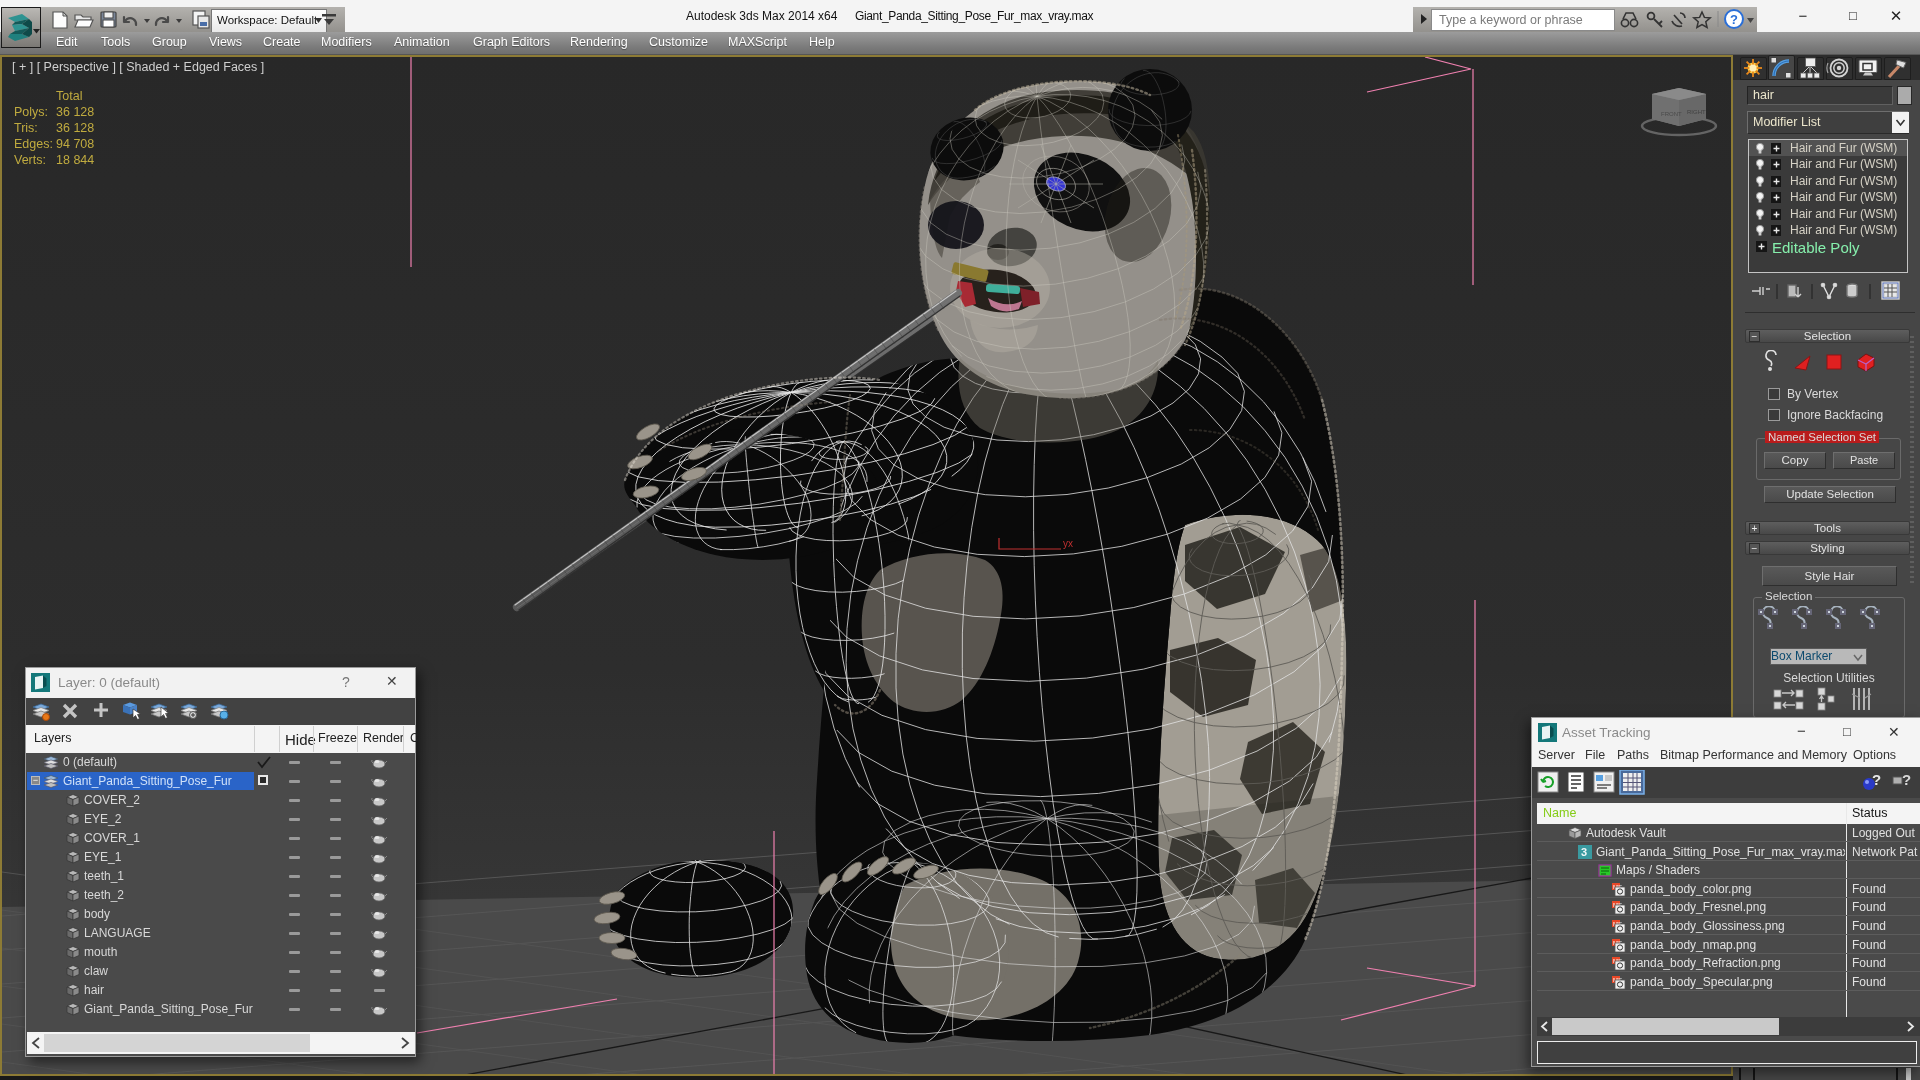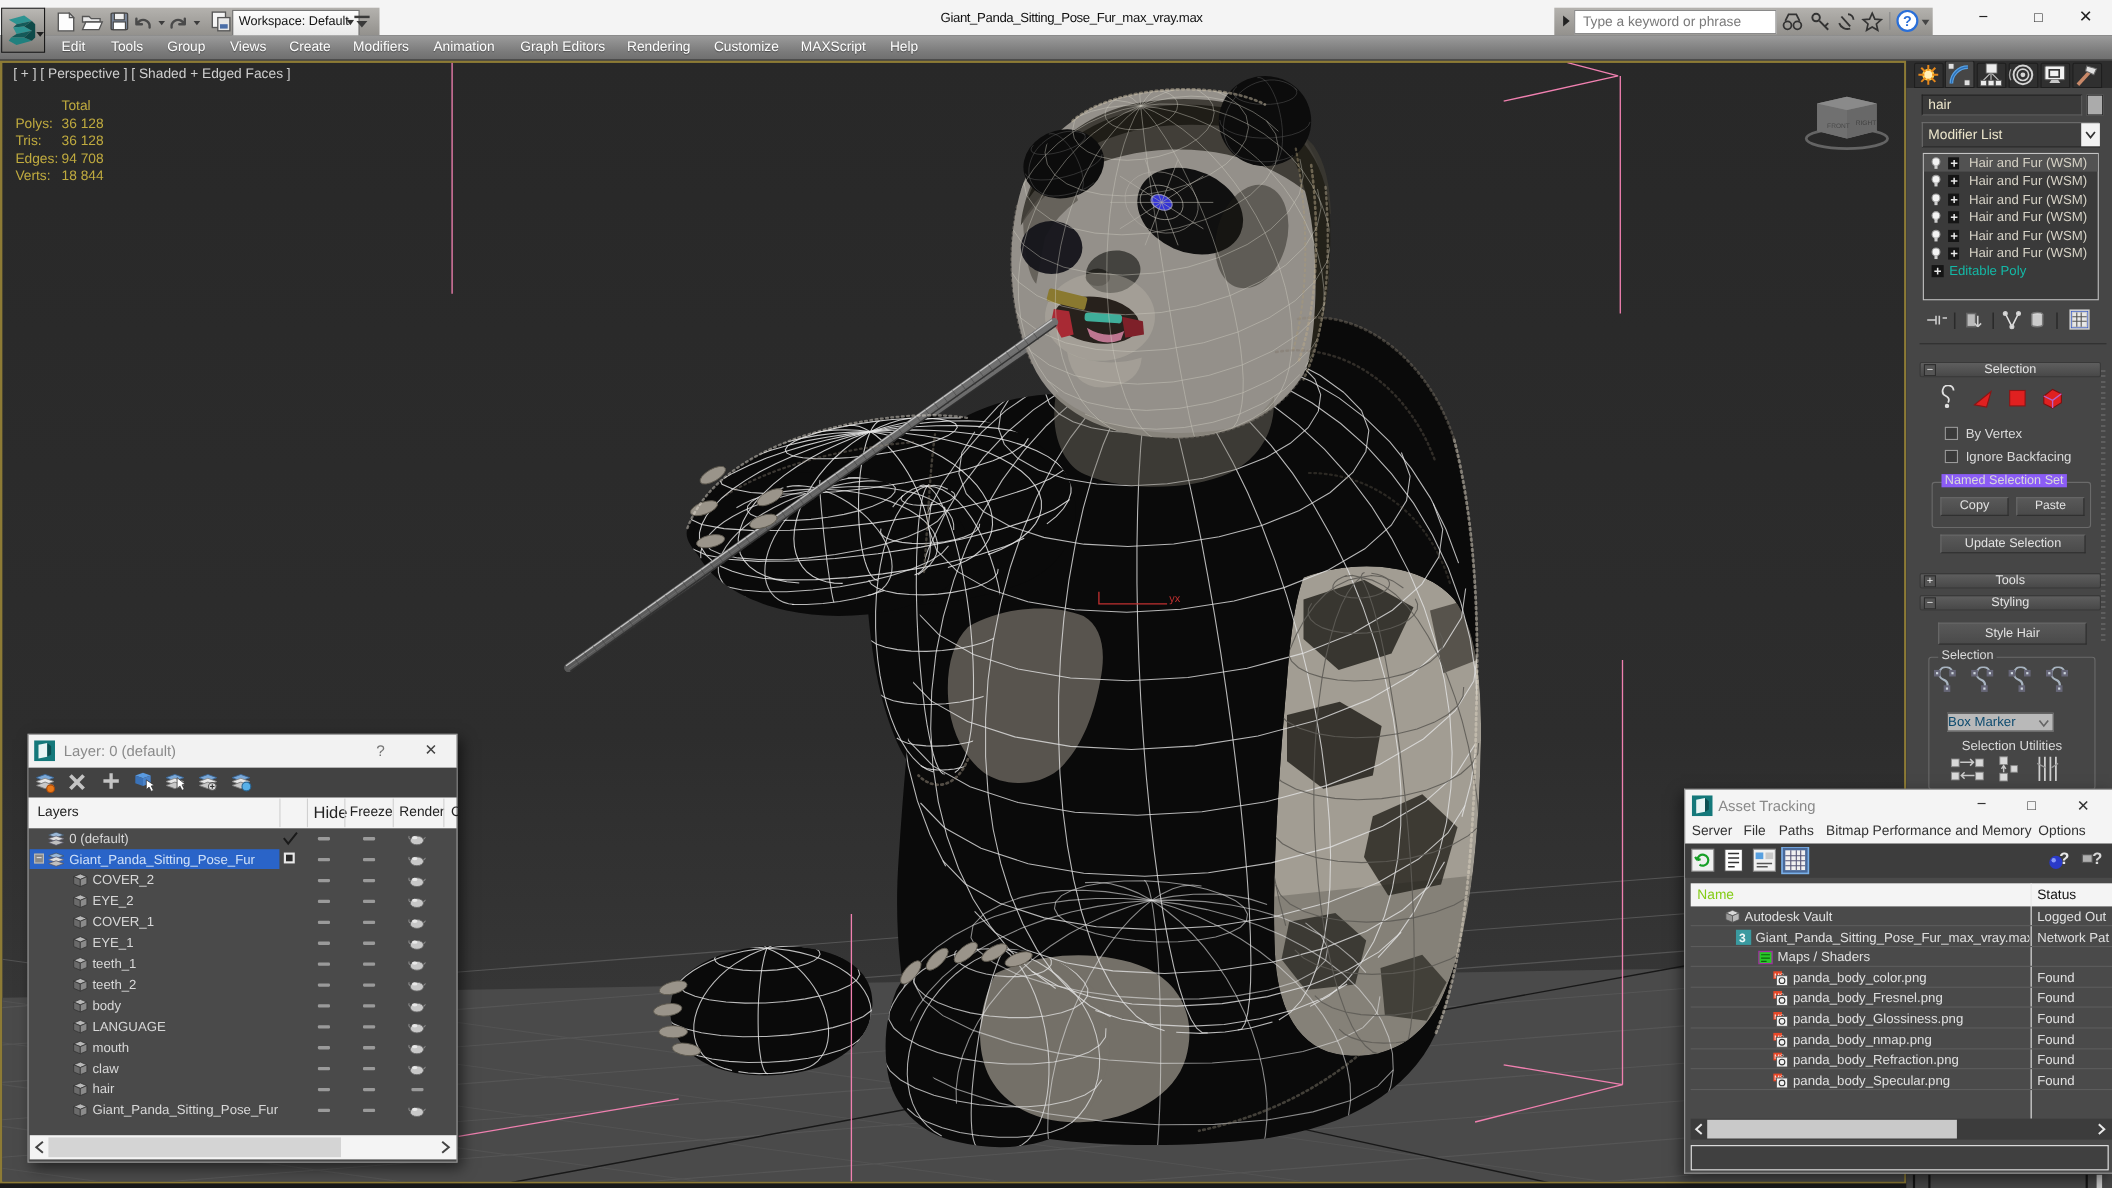--- a/index.html
+++ b/index.html
@@ -543,21 +543,21 @@
       <circle cx="5" cy="5" r="3.6" fill="#f4f4f4" stroke="#999"></circle>
       <rect x="3.6" y="8" width="2.8" height="3.5" fill="#cfcfcf"></rect>
       <rect x="16" y="1" width="11" height="11" fill="#151515"></rect>
       <path d="M 18.5,6.5 h 6 M 21.5,3.5 v 6" stroke="#e8e8e8" stroke-width="1.4"></path>
     </svg>
     <div class="abs" style="left:1790px;top:223px;font-size:12px;color:#d6d2c6">Hair and Fur (WSM)</div>
     <svg class="abs" style="left:1755px;top:240px" width="13" height="13">
       <rect x="1" y="1" width="11" height="11" fill="#151515"></rect>
       <path d="M 3.5,6.5 h 6 M 6.5,3.5 v 6" stroke="#e8e8e8" stroke-width="1.4"></path>
     </svg>
-    <div class="abs" style="left:1772px;top:239px;font-size:12px;color:#14b8a6">Editable Poly</div>
+    <div class="abs" style="left:1772px;top:239px;font-size:15px;color:#86efac">Editable Poly</div>
 <svg class="abs" style="left:1748px;top:281px" width="165" height="22">
   <g stroke="#d0d0d0" stroke-width="1.4" fill="none">
     <path d="M 4,10 h 8 m 0,-4 v 8 m 3,-8 v 8 m 3,-6 h 4"></path>
     <line x1="29" y1="3" x2="29" y2="18" stroke="#2a2a2a"></line>
     <g transform="translate(40,2)">
           <rect x="0" y="2" width="8" height="12" fill="#bbb" stroke="#666"></rect>
           <path d="M 10,4 v 10 m 0,0 l -3,-3 m 3,3 l 3,-3" stroke="#d0d0d0"></path>
         </g>
     <line x1="64" y1="3" x2="64" y2="18" stroke="#2a2a2a"></line>
     <g transform="translate(74,2)">
@@ -594,21 +594,21 @@
   <g transform="translate(106,12)">
         <path d="M -8,-2 L 0,-8 L 8,-4 L 8,4 L 0,9 L -8,5 Z" fill="#e02020" stroke="#7a1010"></path>
     <path d="M -8,-2 L 0,2 L 8,-4 M 0,2 L 0,9" fill="none" stroke="#b860c8" stroke-width="1.2"></path>
       </g>
 </svg>
 <div class="abs" style="left:1768px;top:388px;width:12px;height:12px;background:#3a3a3a;border:1px solid #9a9a9a"></div>
     <div class="abs" style="left:1787px;top:387px;font-size:12px;color:#dadada">By Vertex</div>
 <div class="abs" style="left:1768px;top:409px;width:12px;height:12px;background:#3a3a3a;border:1px solid #9a9a9a"></div>
     <div class="abs" style="left:1787px;top:408px;font-size:12px;color:#dadada">Ignore Backfacing</div>
 <div class="abs" style="left:1756px;top:438px;width:145px;height:42px;border:1px solid #6a6a6a;border-radius:3px"></div>
-    <div class="abs" style="left:1765px;top:431px;font-size:11.5px;color:#dadada;background:#8b5cf6;padding:0 3px">Named Selection Set</div>
+    <div class="abs" style="left:1765px;top:431px;font-size:11.5px;color:#dadada;background:#b91c1c;padding:0 3px">Named Selection Set</div>
 <div class="abs" style="left:1764px;top:452px;width:62px;height:17px;background:linear-gradient(#595959,#4a4a4a);border:1px solid #2e2e2e;border-top-color:#6e6e6e;border-left-color:#6e6e6e;color:#e2e2e2;font-size:11.5px;text-align:center;line-height:15px">Copy</div>
 <div class="abs" style="left:1833px;top:452px;width:62px;height:17px;background:linear-gradient(#595959,#4a4a4a);border:1px solid #2e2e2e;border-top-color:#6e6e6e;border-left-color:#6e6e6e;color:#e2e2e2;font-size:11px;text-align:center;line-height:15px">Paste</div>
 <div class="abs" style="left:1764px;top:486px;width:132px;height:17px;background:linear-gradient(#595959,#4a4a4a);border:1px solid #2e2e2e;border-top-color:#6e6e6e;border-left-color:#6e6e6e;color:#e2e2e2;font-size:11.5px;text-align:center;line-height:15px">Update Selection</div>
 <div class="abs" style="left:1745px;top:521px;width:165px;height:14px;background:linear-gradient(#5e5e5e,#484848);border:1px solid #393939;border-radius:2px;color:#e4e4e4;font-size:11.5px;text-align:center;line-height:13px">Tools<div class="abs" style="left:3px;top:1px;width:11px;height:11px;background:#555;border:1px solid #2d2d2d;color:#eee;font-size:10px;line-height:9px;text-align:center">+</div></div>
 <div class="abs" style="left:1745px;top:541px;width:165px;height:14px;background:linear-gradient(#5e5e5e,#484848);border:1px solid #393939;border-radius:2px;color:#e4e4e4;font-size:11.5px;text-align:center;line-height:13px">Styling<div class="abs" style="left:3px;top:1px;width:11px;height:11px;background:#555;border:1px solid #2d2d2d;color:#eee;font-size:10px;line-height:9px;text-align:center">−</div></div>
 <div class="abs" style="left:1762px;top:566px;width:135px;height:20px;background:linear-gradient(#595959,#4a4a4a);border:1px solid #2e2e2e;border-top-color:#6e6e6e;border-left-color:#6e6e6e;color:#e2e2e2;font-size:11.5px;text-align:center;line-height:18px">Style Hair</div>
 <div class="abs" style="left:1753px;top:597px;width:152px;height:121px;border:1px solid #6a6a6a;border-radius:3px"></div>
     <div class="abs" style="left:1762px;top:590px;font-size:11.5px;color:#dadada;background:#464646;padding:0 3px">Selection</div>
 <svg class="abs" style="left:1758px;top:606px" width="142" height="30">
       <g transform="translate(10,15)" fill="none" stroke="#a8b4c0" stroke-width="2">
@@ -706,20 +706,21 @@
 </svg>
 <div id="wsbox">Workspace: Default
   <svg class="abs" style="right:3px;top:8px" width="8" height="6">
         <path d="M 0,0 h 7 l -3.5,5 Z" fill="#333"></path>
       </svg>
 </div>
 <svg class="abs" style="left:322px;top:14px" width="16" height="12">
       <rect x="0" y="0" width="14" height="2.5" fill="#3a3a3a"></rect>
       <path d="M 2,5 h 10 l -5,6 Z" fill="#3a3a3a"></path>
     </svg>
+<div id="titletext">Autodesk 3ds Max  2014 x64</div>
 <div class="abs" style="left:855px;top:9px;font-size:12px;letter-spacing:-0.35px;color:#111">Giant_Panda_Sitting_Pose_Fur_max_vray.max</div>
 <svg class="abs" style="left:1419px;top:13px" width="10" height="12">
       <path d="M 2,1 l 6,5 -6,5 Z" fill="#222"></path>
     </svg>
 <div id="searchbox">Type a keyword or phrase</div>
 <svg class="abs" style="left:1620px;top:9px" width="135" height="22">
   <g transform="translate(0,2)" fill="none" stroke="#333" stroke-width="1.6">
     <circle cx="5" cy="12" r="3.6"></circle>
         <circle cx="14" cy="12" r="3.6"></circle>
         <path d="M 3,8 L 6,2 h 7 l 3,6"></path>

